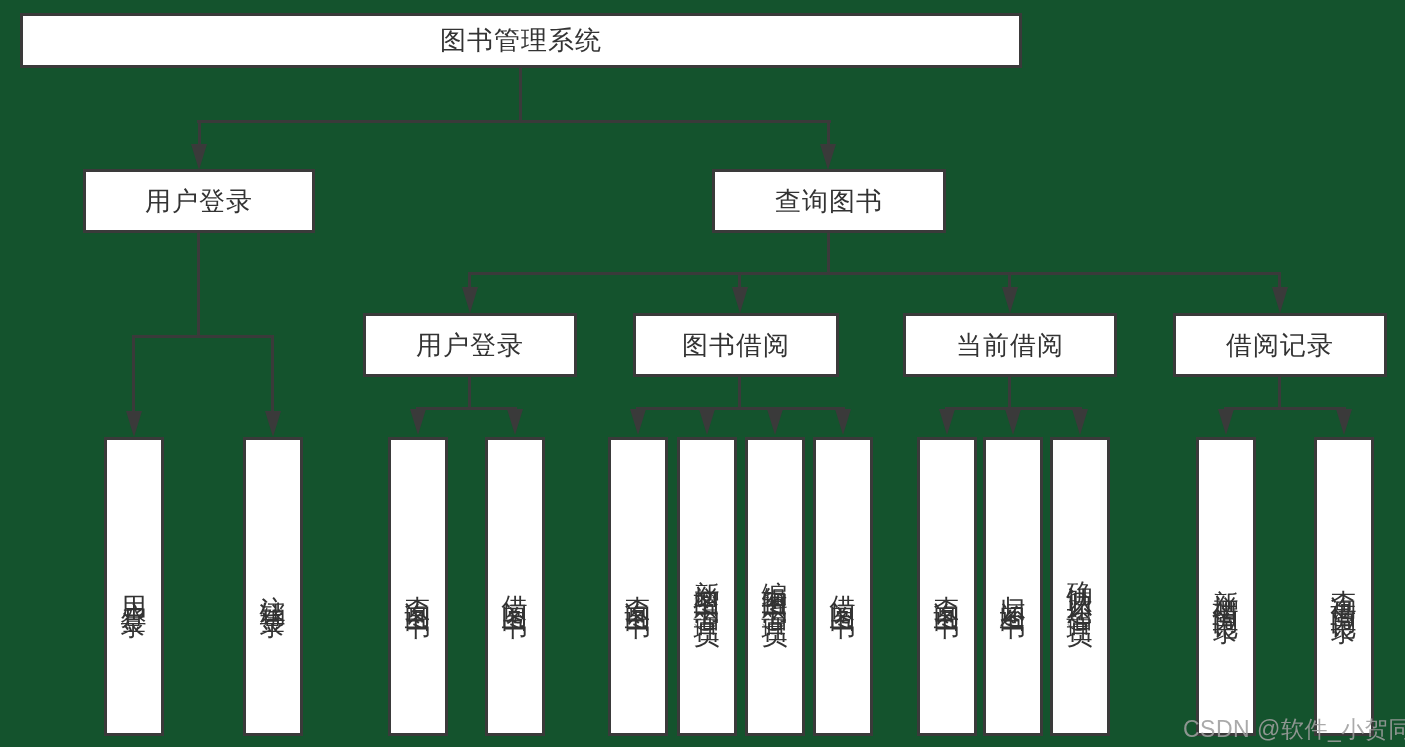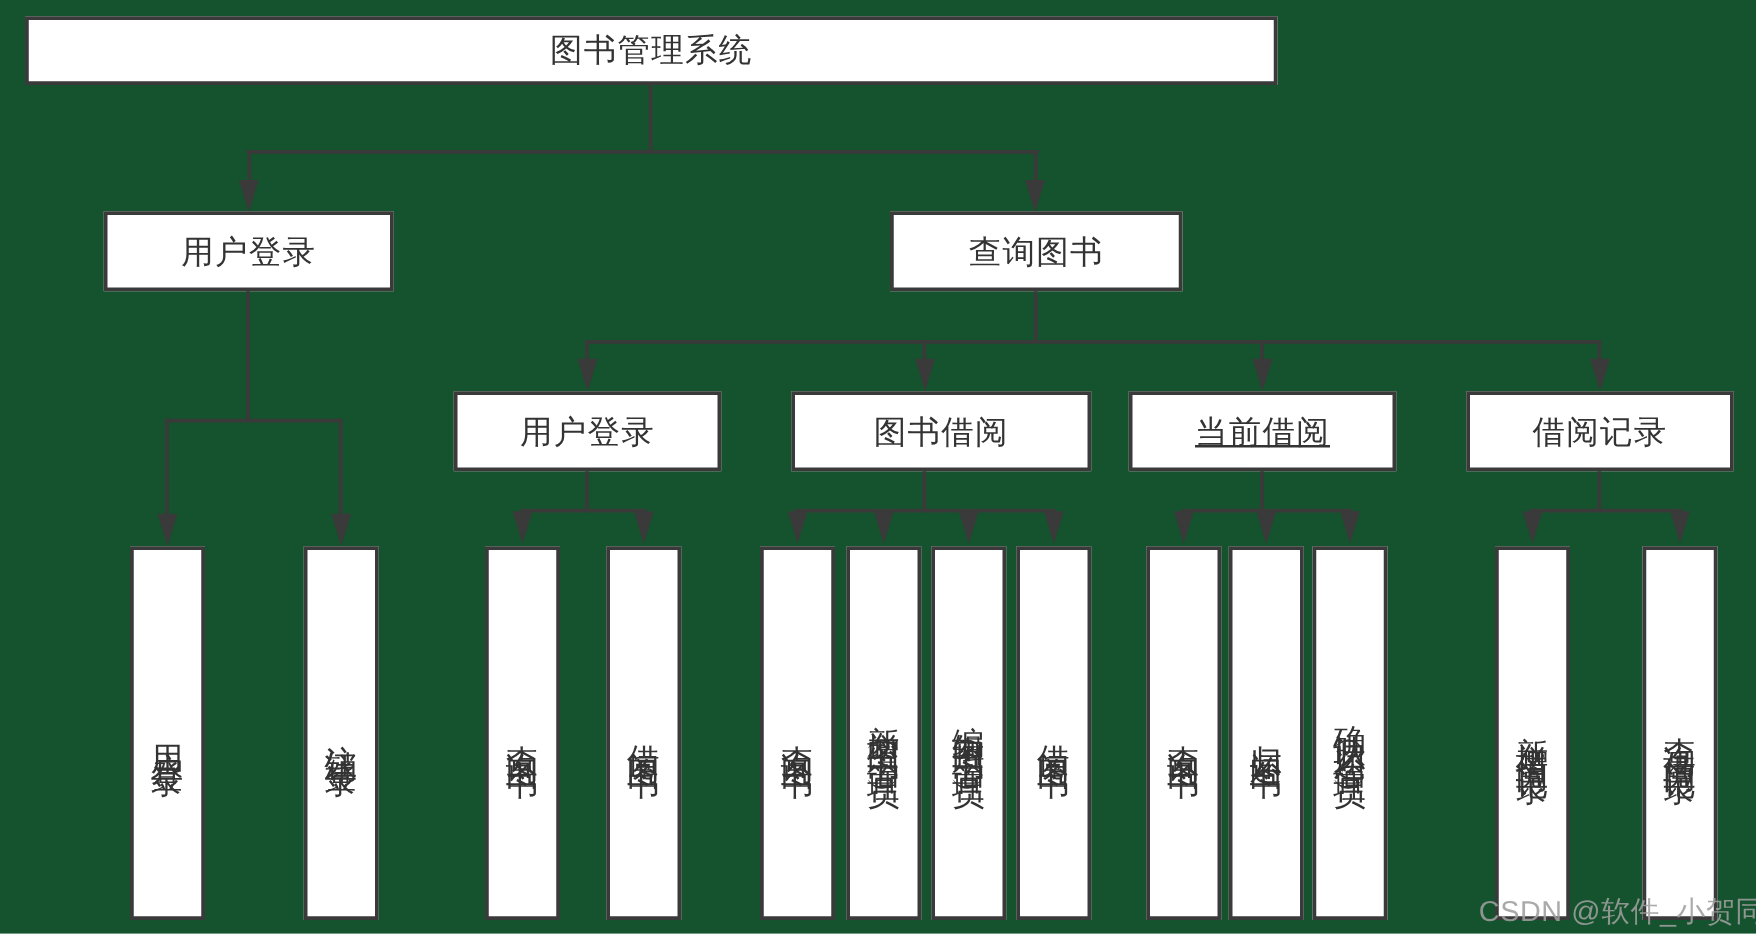--- a/index.html
+++ b/index.html
@@ -102,24 +102,24 @@
   <div class="line" style="left:738px; top:272px; width:3px; height:19px;"></div>
   <div class="arrow" style="left:732px; top:287px;"></div>
   <div class="line" style="left:1008px; top:272px; width:3px; height:19px;"></div>
   <div class="arrow" style="left:1002px; top:287px;"></div>
   <div class="line" style="left:1278px; top:272px; width:3px; height:19px;"></div>
   <div class="arrow" style="left:1272px; top:287px;"></div>
 
   <div class="node hnode" style="left:363px; top:313px; width:214px;">
     <span>用户登录</span>
   </div>
-  <div class="node hnode" style="left:633px; top:313px; width:240px;">
+  <div class="node hnode" style="left:633px; top:313px; width:206px;">
     <span>图书借阅</span>
   </div>
-  <div class="node hnode" style="left:903px; top:313px; width:214px;text-decoration:underline;">
+  <div class="node hnode" style="left:903px; top:313px; width:214px;">
     <span>当前借阅</span>
   </div>
   <div class="node hnode" style="left:1173px; top:313px; width:214px;text-align:center;">
     <span>借阅记录</span>
   </div>
 
   <div class="line" style="left:468px; top:377px; width:3px; height:33px;"></div>
   <div class="line" style="left:416px; top:407px; width:101px; height:3px;"></div>
   <div class="arrow" style="left:410px; top:409px;"></div>
   <div class="arrow" style="left:507px; top:409px;"></div>

